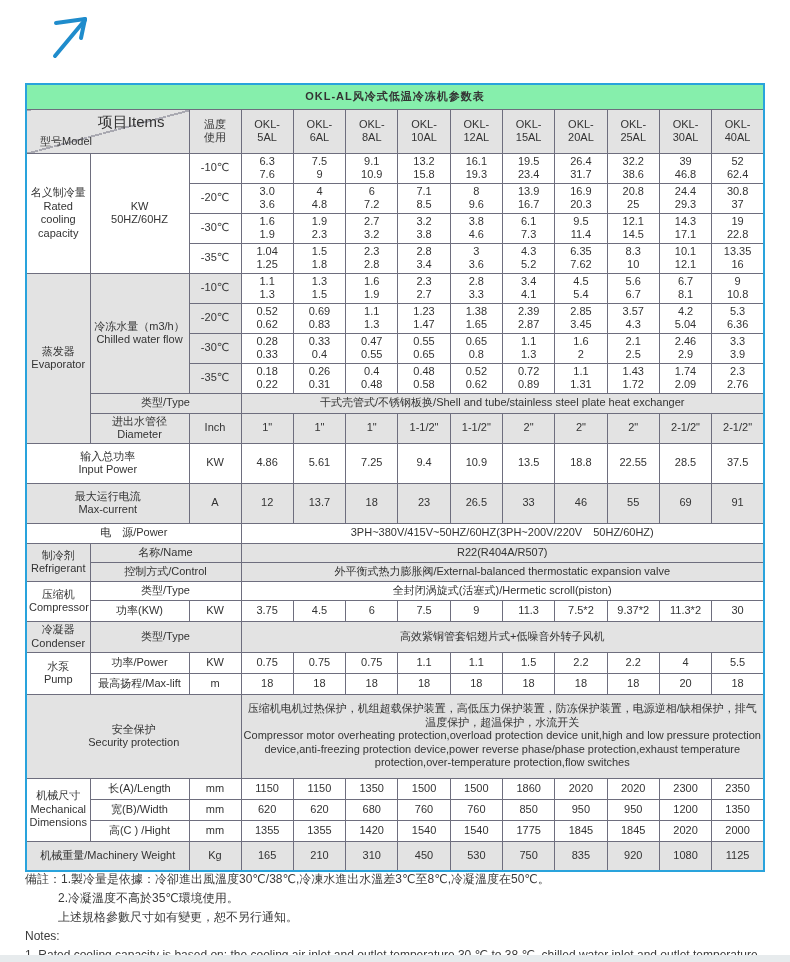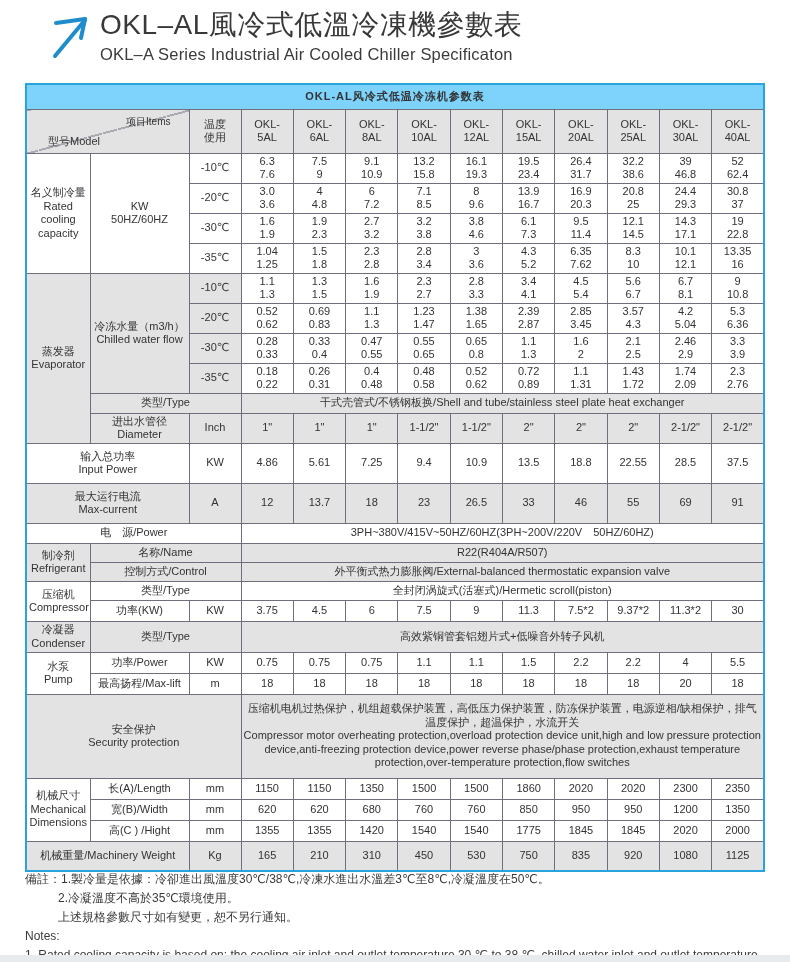--- a/index.html
+++ b/index.html
@@ -10,49 +10,45 @@
   .logo{position:absolute;left:52px;top:14px;}
   .title-block{position:absolute;left:100px;top:8px;}
   .t-zh{font-size:28px;color:#383838;letter-spacing:0.5px;line-height:34px;}
   .t-en{font-size:16.5px;color:#3b3b3b;letter-spacing:0.2px;line-height:22px;margin-top:1px;}
   
   table.spec{border-collapse:collapse;table-layout:fixed;width:740px;margin:83px 0 0 25px;
              border:2px solid #29a3dc;}
   table.spec td{border:1px solid #6e6e7e;text-align:center;vertical-align:middle;
                 font-size:11px;line-height:13.5px;white-space:pre-line;padding:1px 2px;
                 color:#333;overflow:hidden;}
-  td.title{background:#7dd3fc;color:#ffffff;font-size:15px;font-weight:bold;
+  td.title{background:#86efac;color:#ffffff;font-size:15px;font-weight:bold;
            letter-spacing:1px;height:22px;line-height:22px;padding:0;border:1px solid #29a3dc;}
   tr.g td, td.g{background:#e3e3e3;}
   td.left{text-align:left;padding:2px 6px;line-height:14px;font-size:11.5px;margin-left:36px;}
   td.mh{font-size:11px;line-height:13px;}
   td.corner{position:relative;background-color:#e3e3e3;
      background-image:linear-gradient(to bottom right,transparent 49.5%,#6e6e7e 49.5%,#6e6e7e 50.6%,transparent 50.6%);}
-  .corner .cm{position:absolute;left:21px;bottom:4px;font-size:11px;}
-  .corner .ci{position:absolute;right:18px;top:5px;font-size:10px;}
+  .corner .cm{position:absolute;left:13px;bottom:4px;font-size:11px;}
+  .corner .ci{position:absolute;right:24px;top:5px;font-size:15px;}
   
   .notes{position:absolute;left:25px;top:870px;width:742px;font-size:12px;color:#3a3a3a;line-height:19px;}
   .notes .n-indent{padding-left:33px;}
   .bottom-strip{position:absolute;left:0;bottom:0;width:790px;height:7px;background:#e7ebed;}
 </style>
 </head>
 <body>
 
 <div class="page">
 
   <div class="page-header">
     <svg class="logo" width="40" height="46" viewBox="0 0 40 46">
       <path d="M3 42 L33 6" stroke="#1f8ccc" stroke-width="4" fill="none" stroke-linecap="round"></path>
       <path d="M4 9 L33 5" stroke="#1f8ccc" stroke-width="4" fill="none" stroke-linecap="round"></path>
       <path d="M33 5 L29 24" stroke="#1f8ccc" stroke-width="4" fill="none" stroke-linecap="round"></path>
     </svg>
-    <div class="title-block">
-      <div class="t-zh">OKL–AL風冷式低溫冷凍機參數表</div>
-      <div class="t-en">OKL–A Series Industrial Air Cooled Chiller Specificaton</div>
-    </div>
   </div>
 
   <table class="spec">
     <colgroup>
       <col style="width:64px">
         <col style="width:99px">
         <col style="width:52px">
       <col>
         <col>
         <col>

